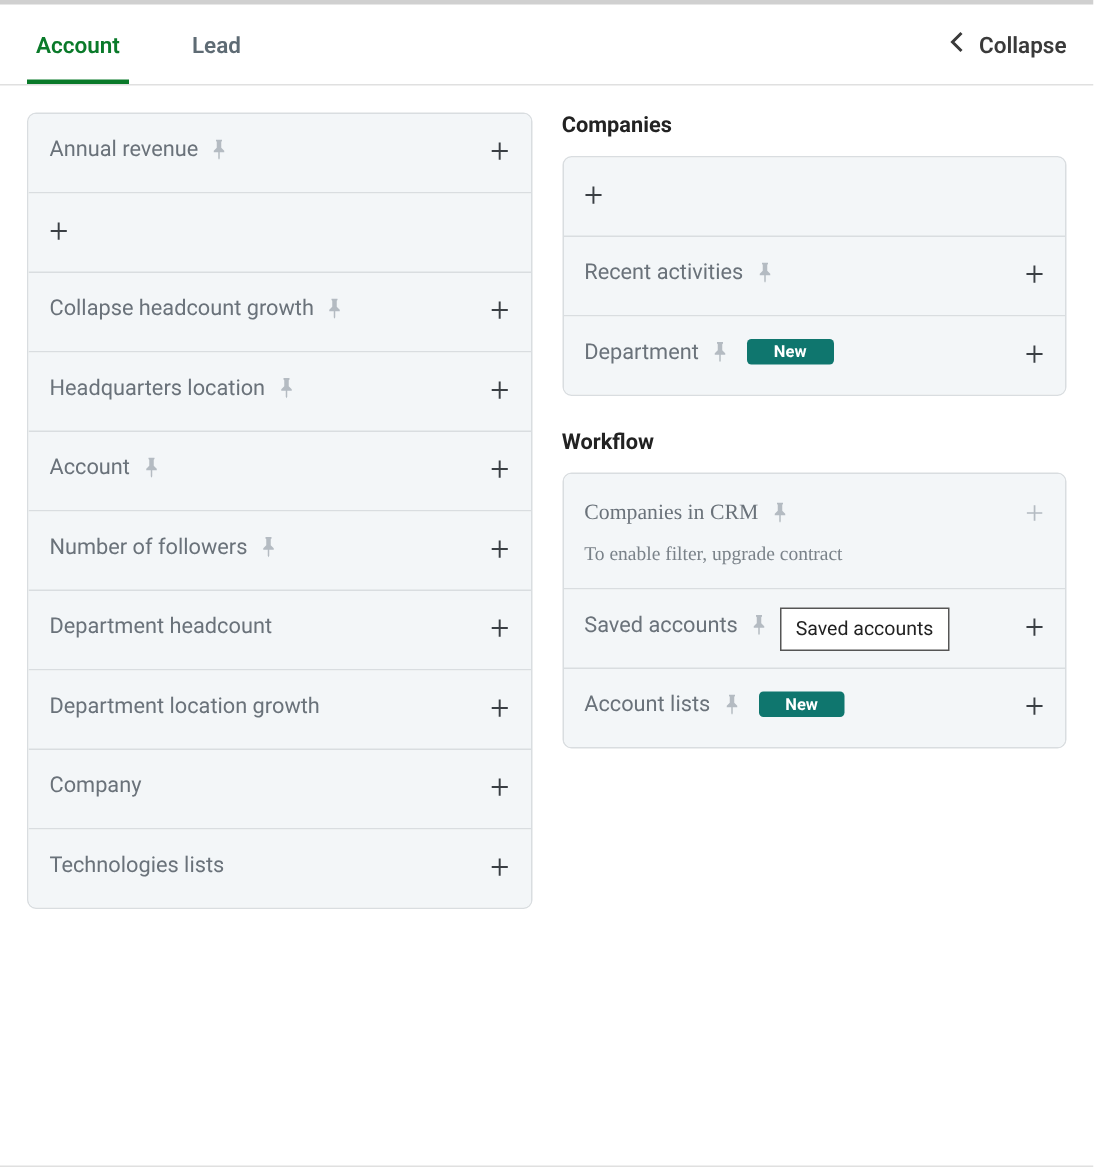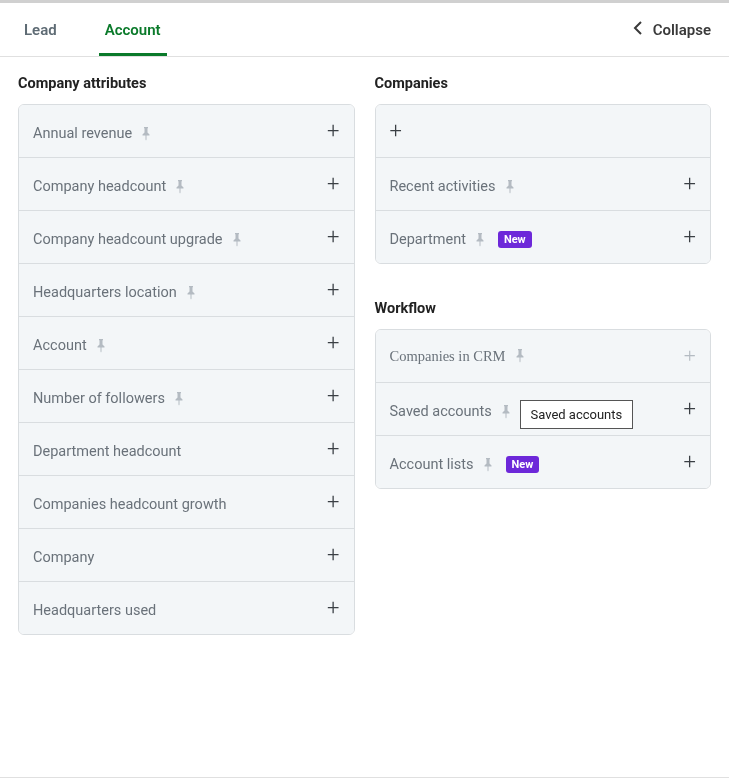--- a/index.html
+++ b/index.html
@@ -60,30 +60,30 @@
     min-width: 0;
   }
   .section-title {
     font-size: 14.5px;
     font-weight: 700;
     color: #222;
     margin-bottom: 12px;
     margin-top: 0;
   }
   .section-title.spaced {
-    margin-top: 36px;
+    margin-top: 22px;
   }
   .group {
     border: 1px solid #d9dde0;
     border-radius: 6px;
     overflow: hidden;
   }
   .row {
     display: flex;
-    align-items: flex-end;
+    align-items: flex-start;
     justify-content: space-between;
     background: #f3f6f8;
     padding: 15px 14px;
     border-bottom: 1px solid #d9dde0;
     min-height: 48px;
   }
   .row:last-child { border-bottom: none; }
   .row-left {
     display: flex;
     align-items: center;
@@ -116,25 +116,25 @@
   .pin-icon svg { fill: #b4bbc2; }
   .plus {
     font-size: 22px;
     font-weight: 300;
     color: #3a3f44;
     line-height: 1;
     cursor: pointer;
   }
   .plus.disabled { color: #b4bbc2; }
   .badge {
-    background: #6d28d9;
+    background: #0f766e;
     color: #fff;
     font-size: 11px;
     font-weight: 700;
-    padding: 2px 6px;
+    padding: 2px 18px;
     border-radius: 3px;
     margin-left: 4px;
   }
   .tooltip {
     position: absolute;
     background: #fff;
     border: 1px solid #555;
     padding: 6px 10px;
     font-size: 13px;
     color: #222;
@@ -150,58 +150,51 @@
     right: 0;
     border-bottom: 1px solid #e0e0e0;
   }
 </style>
 </head>
 <body>
 
 <div class="container">
   <div class="header">
     <div class="tabs">
+      <div class="tab active">Account</div>
       <div class="tab">Lead</div>
-      <div class="tab active">Account</div>
     </div>
     <div class="collapse">
       <span>
         <svg viewBox="0 0 8 14">
             <path d="M7 1 L1 7 L7 13" fill="none" stroke="#3a3a3a" stroke-width="2"></path>
           </svg>
       </span>
       <span>Collapse</span>
     </div>
   </div>
 
   <div class="content">
     <div class="col">
-      <div class="section-title">Company attributes</div>
       <div class="group" id="group-company-attributes">
           <div class="row">
             <div class="row-left">
               <span>Annual revenue</span>
               <span class="pin-icon"><svg viewBox="0 0 12 14">
                   <path d="M4 0 h4 v1 l-0.5 0.5 v4 l2 2 v1 h-3 v4 l-0.5 1 -0.5 -1 v-4 h-3 v-1 l2 -2 v-4 L4 1 z"></path>
                 </svg></span>
             </div>
             <span class="plus">+</span>
           </div>
           <div class="row">
-            <div class="row-left">
-              <span>Company headcount</span>
-              <span class="pin-icon"><svg viewBox="0 0 12 14">
-                  <path d="M4 0 h4 v1 l-0.5 0.5 v4 l2 2 v1 h-3 v4 l-0.5 1 -0.5 -1 v-4 h-3 v-1 l2 -2 v-4 L4 1 z"></path>
-                </svg></span>
-            </div>
-            <span class="plus">+</span>
-          </div>
-          <div class="row">
-            <div class="row-left">
-              <span>Company headcount upgrade</span>
+            <span class="plus">+</span>
+          </div>
+          <div class="row">
+            <div class="row-left">
+              <span>Collapse headcount growth</span>
               <span class="pin-icon"><svg viewBox="0 0 12 14">
                   <path d="M4 0 h4 v1 l-0.5 0.5 v4 l2 2 v1 h-3 v4 l-0.5 1 -0.5 -1 v-4 h-3 v-1 l2 -2 v-4 L4 1 z"></path>
                 </svg></span>
             </div>
             <span class="plus">+</span>
           </div>
           <div class="row">
             <div class="row-left">
               <span>Headquarters location</span>
               <span class="pin-icon"><svg viewBox="0 0 12 14">
@@ -229,33 +222,33 @@
             <span class="plus">+</span>
           </div>
           <div class="row">
             <div class="row-left">
               <span>Department headcount</span>
             </div>
             <span class="plus">+</span>
           </div>
           <div class="row">
             <div class="row-left">
-              <span>Companies headcount growth</span>
+              <span>Department location growth</span>
             </div>
             <span class="plus">+</span>
           </div>
           <div class="row">
             <div class="row-left">
               <span>Company</span>
             </div>
             <span class="plus">+</span>
           </div>
           <div class="row">
             <div class="row-left">
-              <span>Headquarters used</span>
+              <span>Technologies lists</span>
             </div>
             <span class="plus">+</span>
           </div>
         </div>
     </div>
 
     <div class="col">
       <div class="section-title">Companies</div>
       <div class="group" id="group-spotlights">
           <div class="row">
@@ -287,20 +280,21 @@
           <div class="row stacked">
             <div class="row-top">
               <div class="row-left">
                 <span>Companies in CRM</span>
                 <span class="pin-icon"><svg viewBox="0 0 12 14">
                     <path d="M4 0 h4 v1 l-0.5 0.5 v4 l2 2 v1 h-3 v4 l-0.5 1 -0.5 -1 v-4 h-3 v-1 l2 -2 v-4 L4 1 z"></path>
                   </svg></span>
               </div>
               <span class="plus disabled">+</span>
             </div>
+            <div class="row-sub">To enable filter, upgrade contract</div>
           </div>
           <div class="row">
             <div class="row-left">
               <span>Saved accounts</span>
               <span class="pin-icon"><svg viewBox="0 0 12 14">
                   <path d="M4 0 h4 v1 l-0.5 0.5 v4 l2 2 v1 h-3 v4 l-0.5 1 -0.5 -1 v-4 h-3 v-1 l2 -2 v-4 L4 1 z"></path>
                 </svg></span>
               <div class="tooltip">Saved accounts</div>
             </div>
             <span class="plus">+</span>

